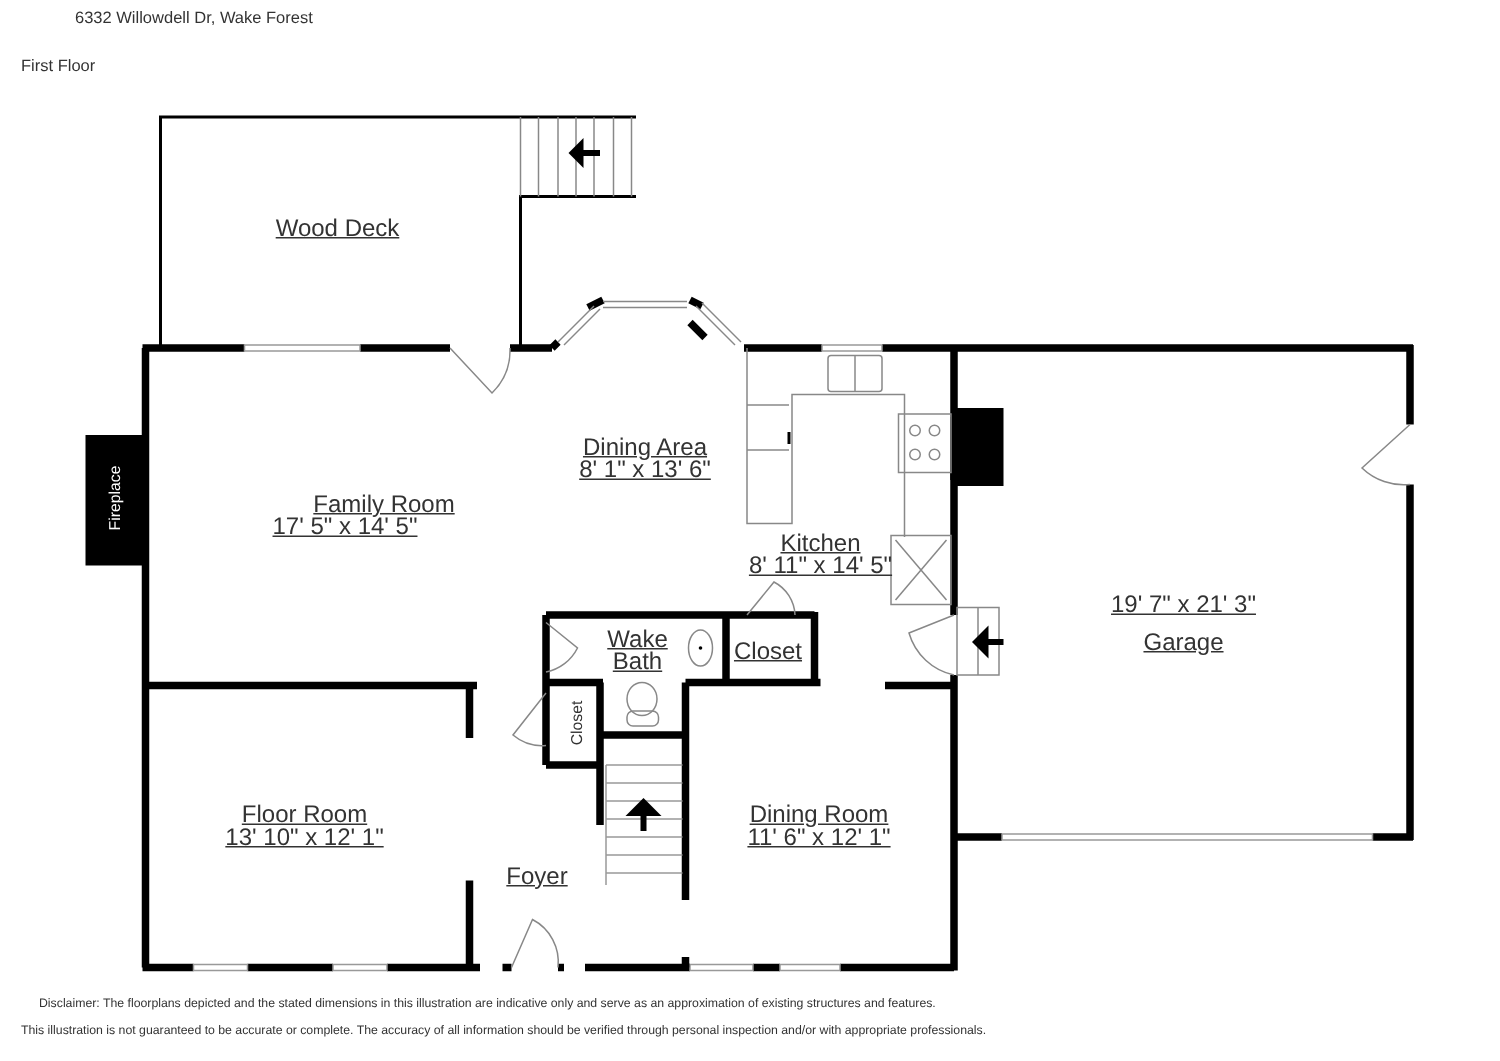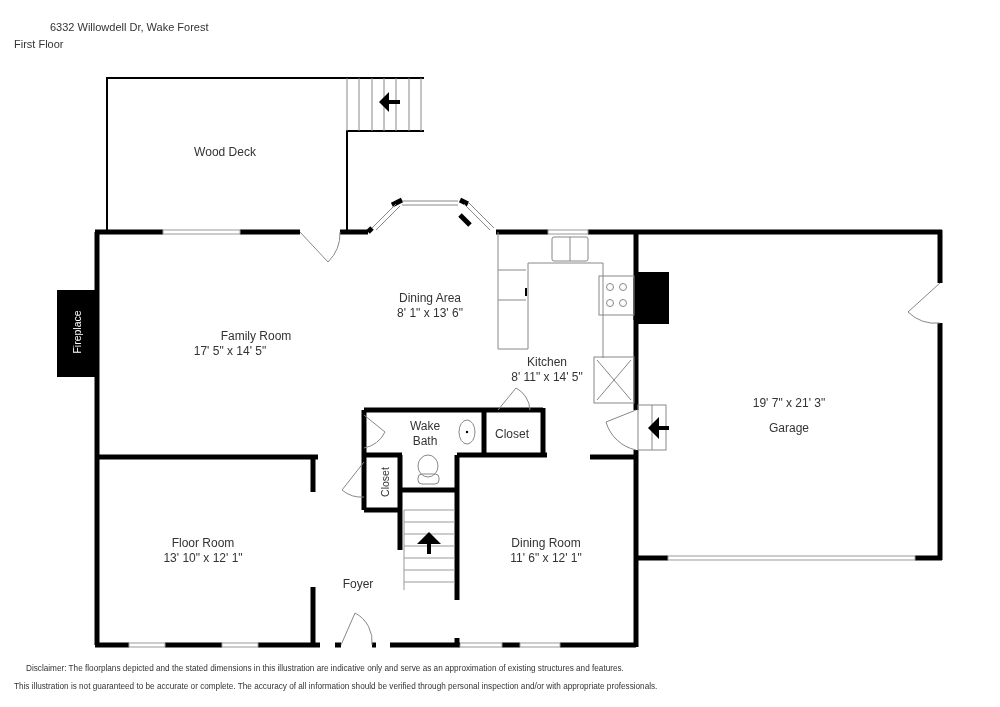--- a/index.html
+++ b/index.html
@@ -1,24 +1,24 @@
 <!DOCTYPE html>
 <html><head>
   <meta charset="utf-8">
   <style>
     html, body { margin:0; padding:0; background:#ffffff; }
     body { width:1000px; height:707px; position:relative; overflow:hidden; font-family:"Liberation Sans", sans-serif; color:#333; }
     .hdr { position:absolute; left:14px; font-size:11px; color:#333; }
-    .hdr.t1 { top:21px;padding-left:36px; }
+    .hdr.t1 { top:6px;padding-left:36px; }
     .hdr.t2 { top:38px; }
     .disc { position:absolute; left:14px; font-size:8.2px; color:#333; white-space:nowrap; }
     .disc.d1 { top:664px;padding-left:12px; }
     .disc.d2 { top:682px; }
     svg.plan { position:absolute; left:0; top:0; }
-    .lbl { position:absolute; font-size:12px; color:#333; text-align:center; transform:translateX(-50%); white-space:nowrap; line-height:15px; }
+    .lbl { position:absolute; font-size:16px; color:#333; text-align:center; transform:translateX(-50%); white-space:nowrap; line-height:15px;text-decoration:underline; }
     .vlbl { position:absolute; font-size:10.5px; transform:rotate(-90deg); transform-origin:center; white-space:nowrap; }
   </style>
 </head>
 <body>
 
 <div class="hdr t1">6332 Willowdell Dr, Wake Forest</div>
 <div class="hdr t2">First Floor</div>
 
 <svg class="plan" width="1000" height="707" viewBox="0 0 1000 707">
 

